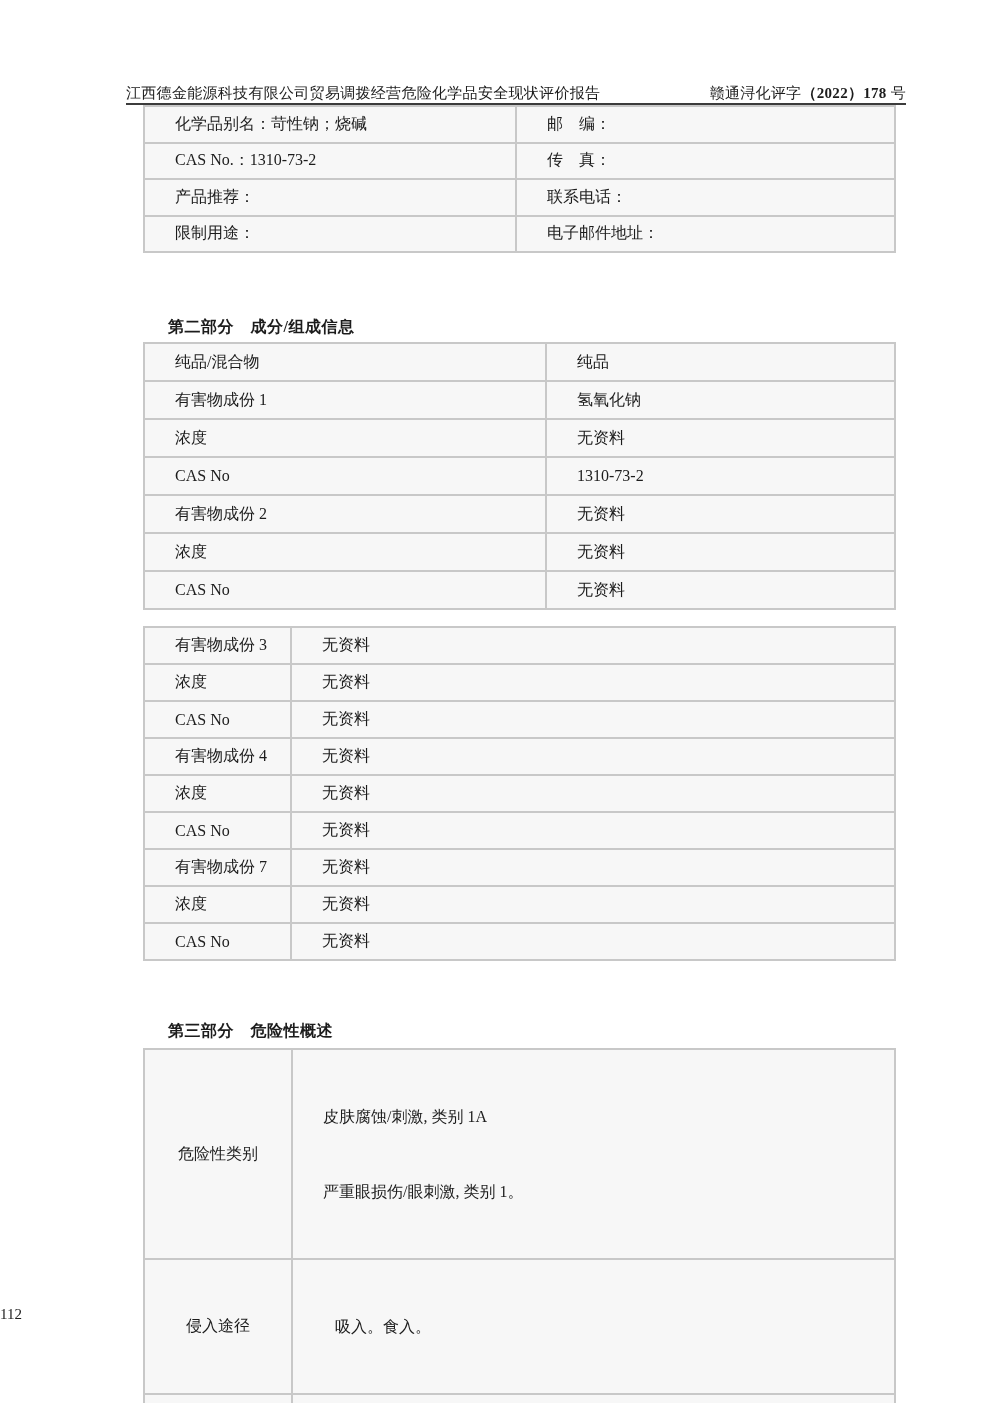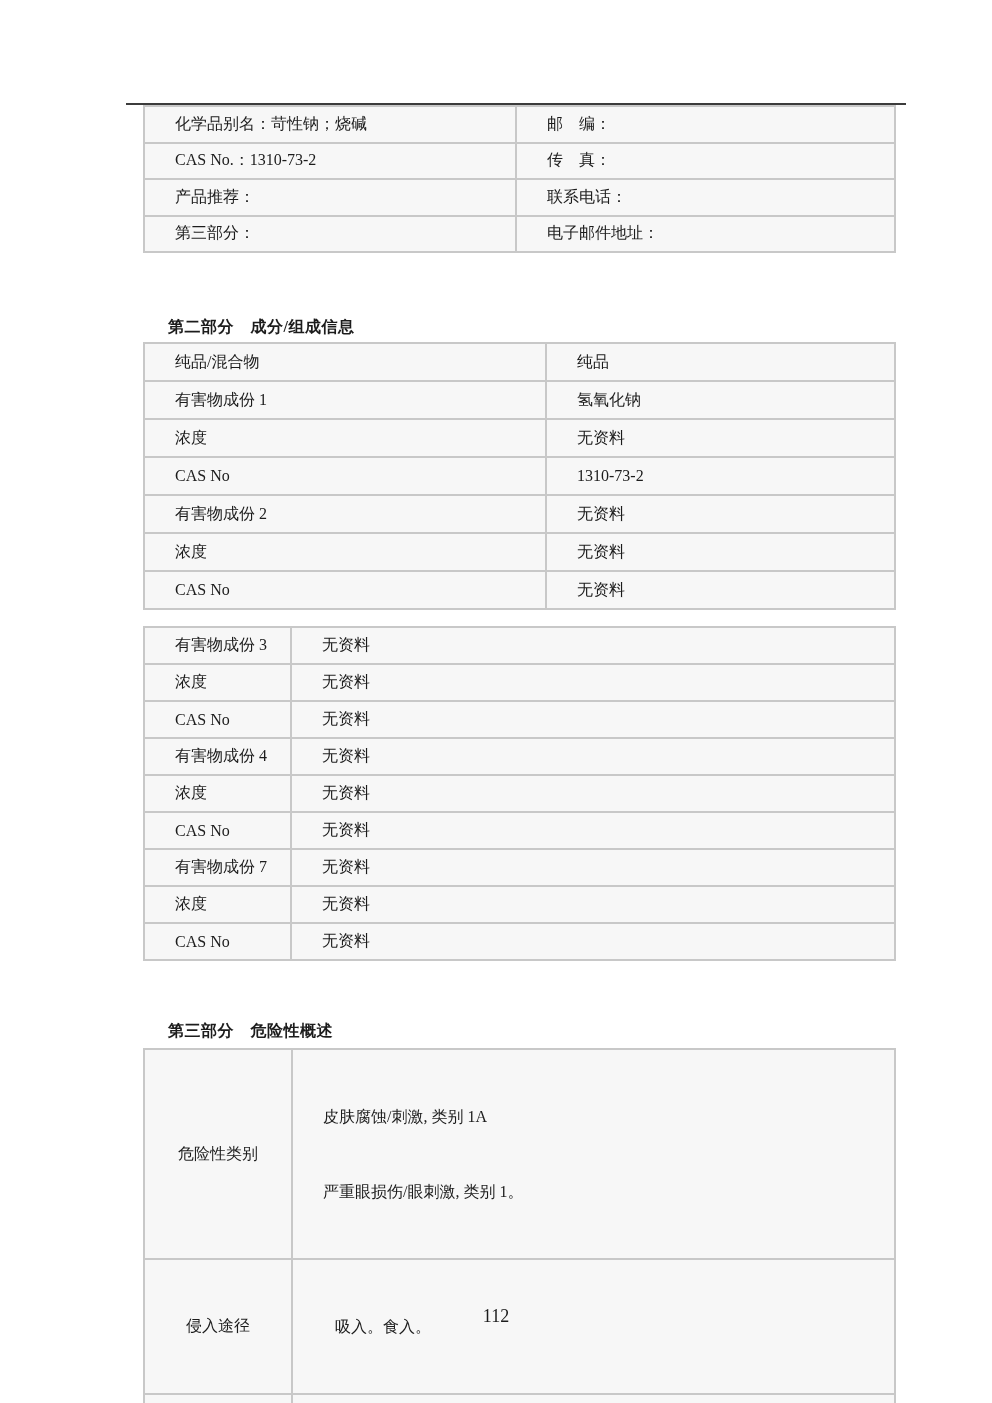--- a/index.html
+++ b/index.html
@@ -64,28 +64,32 @@
   .section-title{
     position:absolute;left:168px;
     font-size:16px;font-weight:bold;letter-spacing:.5px;white-space:pre;
   }
   #section2-title{top:317px;text-align:right;}
   #section3-title{top:1021px;}
 
   
   .doc-footer{
     position:absolute;left:0;top:1306px;width:992px;
-    text-align:center;font-size:18px;
+    text-align:left;font-size:15px;
   }
 </style>
 </head>
 <body>
 
 <div class="sheet">
 
+  <div class="doc-header">
+    <span>江西德金能源科技有限公司贸易调拨经营危险化学品安全现状评价报告</span>
+    <span><span>赣通浔化评字</span><span class="docnum-bold">（2022）178</span><span> 号</span></span>
+  </div>
   <div class="header-rule"></div>
 
   <table class="grid" id="contact-table">
     <colgroup>
         <col class="c1">
         <col>
       </colgroup>
     <tbody>
       <tr>
         <td>化学品别名：苛性钠；烧碱</td>
@@ -93,21 +97,21 @@
       </tr>
       <tr>
         <td>CAS No.：1310-73-2</td>
         <td>传　真：</td>
       </tr>
       <tr>
         <td>产品推荐：</td>
         <td>联系电话：</td>
       </tr>
       <tr>
-        <td>第三部分：</td>
+        <td>限制用途：</td>
         <td>电子邮件地址：</td>
       </tr>
     </tbody>
   </table>
 
   <div class="section-title" id="section2-title">第二部分　成分/组成信息</div>
 
   <table class="grid" id="composition-table-a">
     <colgroup>
         <col class="c1">

